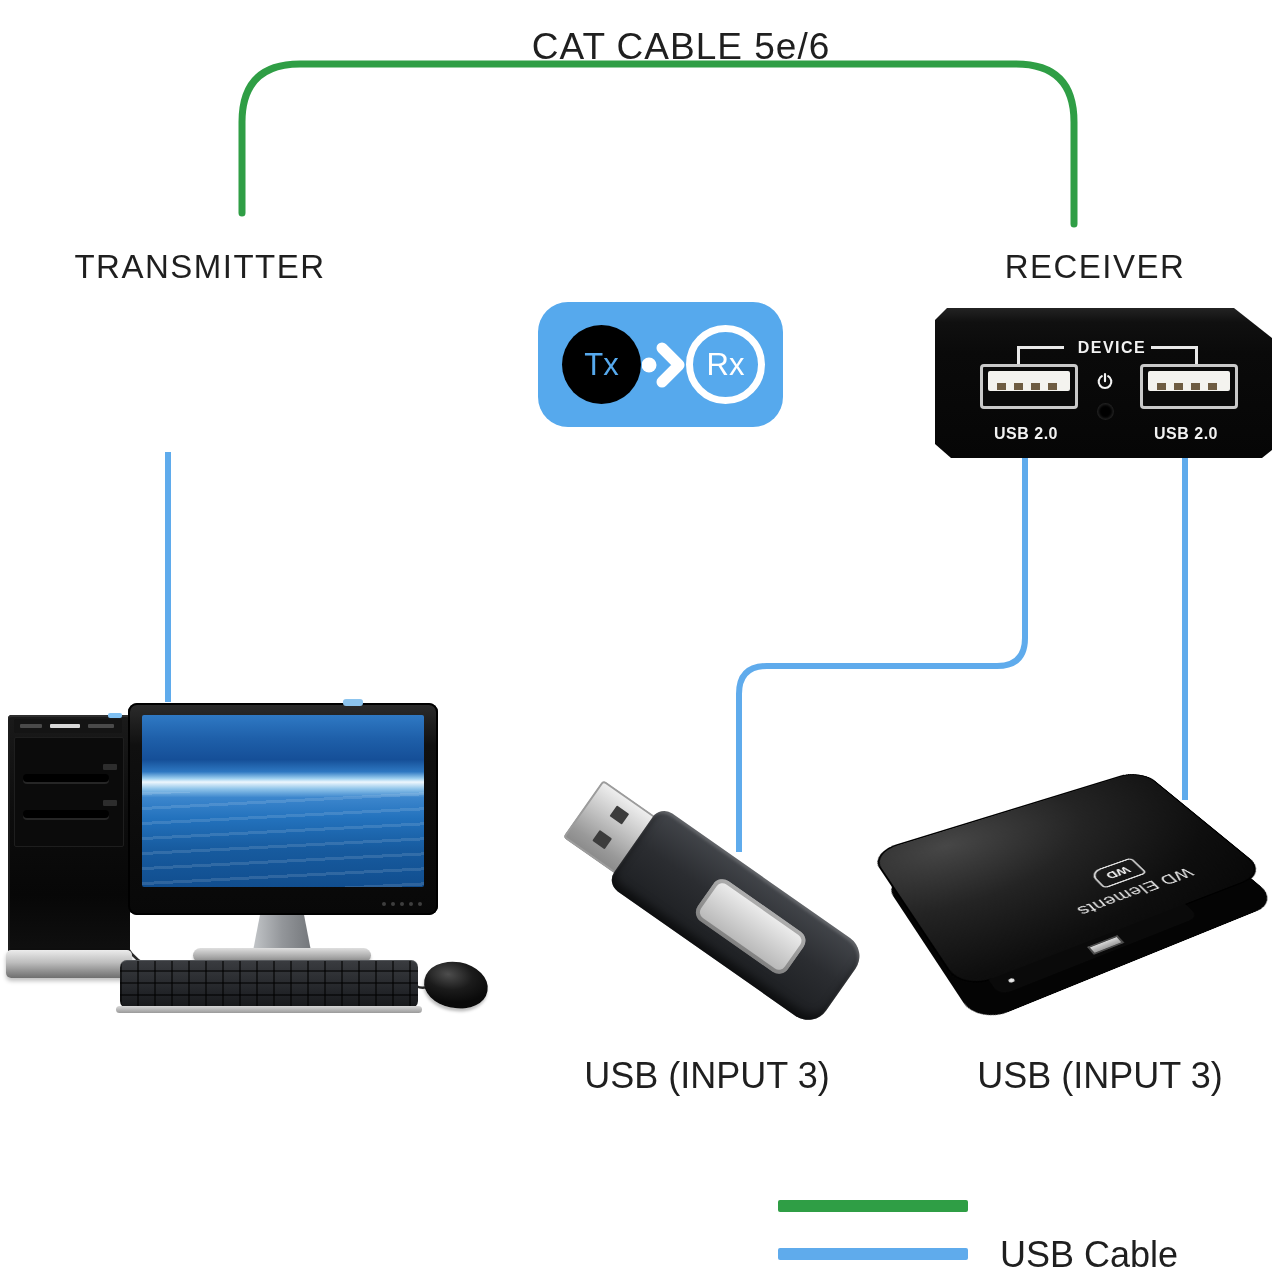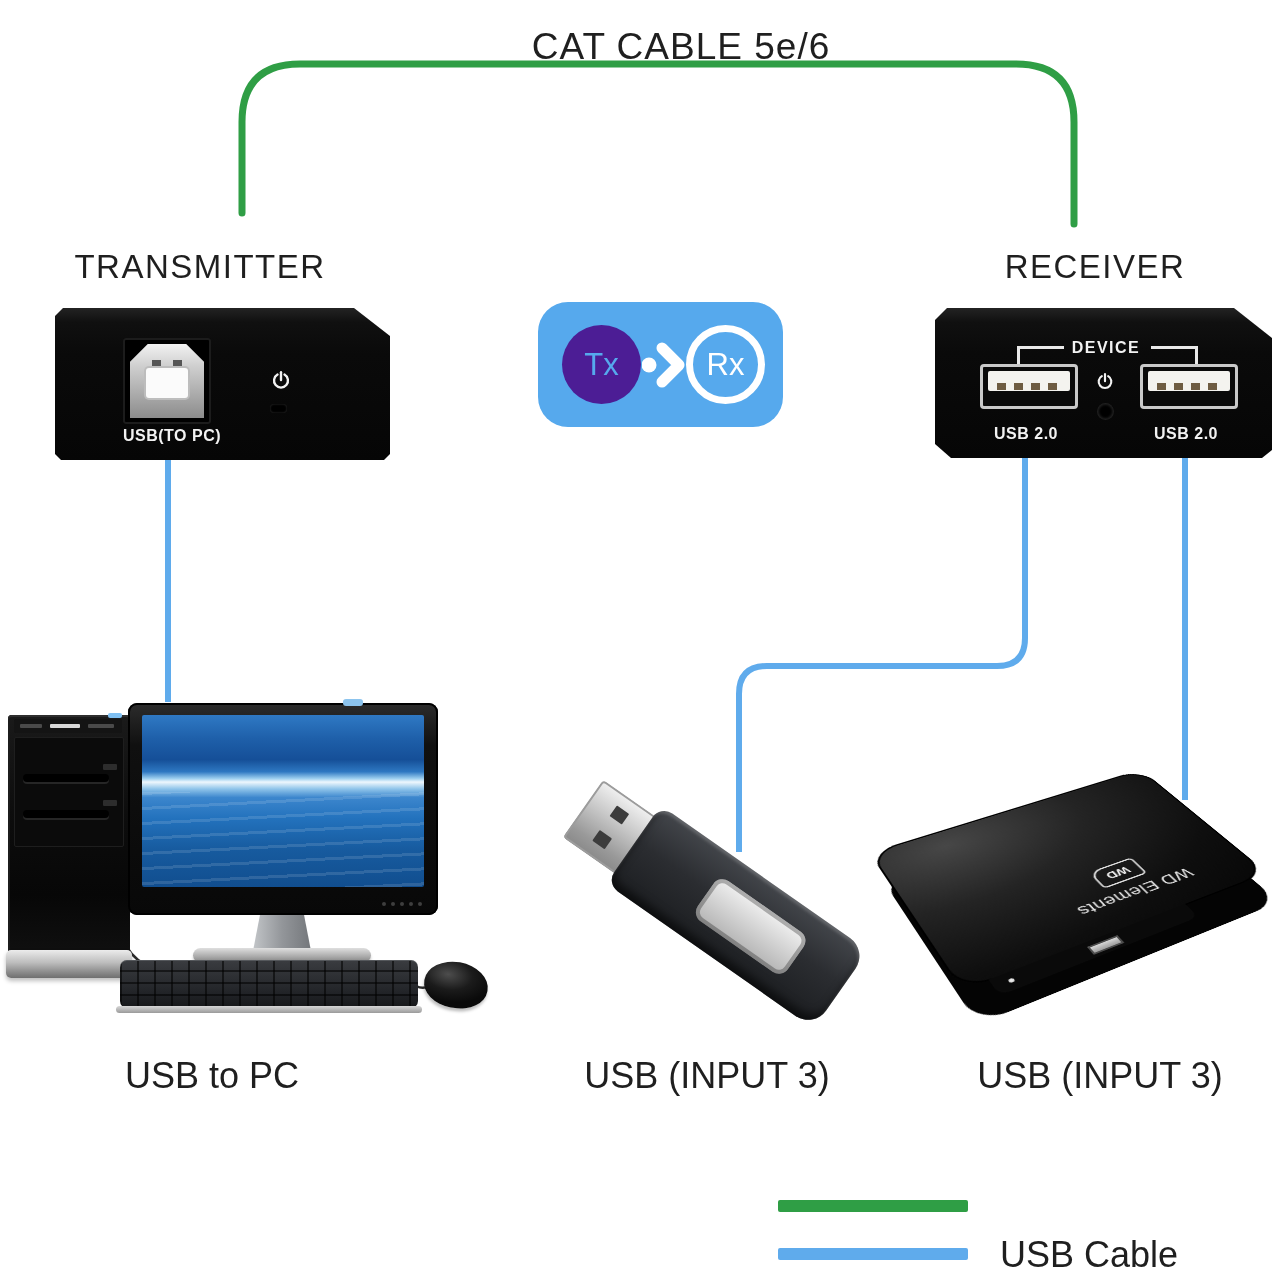--- a/index.html
+++ b/index.html
@@ -48,21 +48,21 @@
   .bracket{width:44px;height:16px;border-top:3px solid #e9e9e9;}
   .bracket-l{border-left:3px solid #e9e9e9;}
   .bracket-r{border-right:3px solid #e9e9e9;}
   .pwr{width:22px;height:22px;}
   .pwr path{stroke:#f2f2f2;stroke-width:2.6;fill:none;stroke-linecap:round;}
   .led-dot{width:15px;height:15px;border-radius:50%;background:#000;box-shadow:inset 0 0 3px #333,0 0 0 1px #1f1f1f;}
   .led-slot{width:17px;height:9px;border-radius:4px;background:#000;box-shadow:inset 0 0 2px #3a3a3a;}
 
   
   .badge{left:538px;top:302px;width:245px;height:125px;border-radius:30px;background:var(--badge-blue,#56a9ed);}
-  .tx-circle{position:absolute;left:24px;top:23px;width:79px;height:79px;border-radius:50%;background:#4c1d95;
+  .tx-circle{position:absolute;left:24px;top:23px;width:79px;height:79px;border-radius:50%;background:#000000;
       display:flex;align-items:center;justify-content:center;font-size:31px;color:var(--badge-blue,#56a9ed);}
   .rx-circle{position:absolute;left:148px;top:23px;width:65px;height:65px;border-radius:50%;border:7px solid #fff;
       display:flex;align-items:center;justify-content:center;font-size:31px;color:#fff;}
   .arrow-svg{position:absolute;left:104px;top:33px;}
 
   
   .tower{left:8px;top:715px;width:122px;height:240px;border-radius:4px;
      background:linear-gradient(180deg,#1a1a1a 0,#0d0d0d 40%,#070707 75%,#101010 100%);
      box-shadow:inset 0 2px 0 #2e2e2e,inset 2px 0 0 #1c1c1c;}
   .tower-top{position:absolute;left:6px;top:4px;width:108px;height:14px;background:#141414;border-radius:2px;}
@@ -142,46 +142,32 @@
     <path class="wire-usb" d="M 168 452 L 168 702"></path>
     <path class="wire-usb" d="M 1025 452 L 1025 638 Q 1025 666 997 666 L 767 666 Q 739 666 739 694 L 739 852"></path>
     <path class="wire-usb" d="M 1185 452 L 1185 800"></path>
   </svg>
 
   <div class="abs ctr title">CAT CABLE 5e/6</div>
 
   <div class="abs ctr unit-label tx-label">TRANSMITTER</div>
   <div class="abs ctr unit-label rx-label">RECEIVER</div>
 
-  <div class="abs devbox txbox">
-    <div class="abs usbb" style="position:absolute;">
-      <div class="usbb-frame">
-        <div class="usbb-pins"></div>
-        <div class="usbb-white"></div>
-      </div>
-    </div>
-    <div class="port-label" style="position:absolute;left:57px;top:119px;width:120px;">USB(TO PC)</div>
-    <svg class="pwr" viewBox="0 0 24 24" style="position:absolute;left:215px;top:62px;">
-      <path d="M12 2.5 V 11"></path>
-        <path d="M8.2 5 a 7.6 7.6 0 1 0 7.6 0"></path>
-    </svg>
-    <div class="led-slot" style="position:absolute;left:215px;top:96px;"></div>
-  </div>
 
   <div class="abs badge">
     <div class="tx-circle">Tx</div>
     <svg class="arrow-svg" width="44" height="60">
       <circle cx="7" cy="30" r="7.5" fill="#fff"></circle>
       <path d="M 20 13 L 37 30 L 20 47" stroke="#fff" stroke-width="11" fill="none" stroke-linecap="round" stroke-linejoin="round"></path>
     </svg>
     <div class="rx-circle">Rx</div>
   </div>
 
   <div class="abs devbox rxbox">
-    <div class="device-word" style="position:absolute;left:121px;top:31px;width:100px;">DEVICE</div>
+    <div class="device-word" style="position:absolute;left:127px;top:31px;width:100px;">DEVICE</div>
     <div class="bracket bracket-l" style="position:absolute;left:82px;top:38px;"></div>
     <div class="bracket bracket-r" style="position:absolute;left:216px;top:38px;"></div>
     <div class="usba" style="position:absolute;left:45px;top:56px;">
       <div class="usba-tab"></div>
       <div class="usba-pins"></div>
     </div>
     <div class="usba" style="position:absolute;left:205px;top:56px;">
       <div class="usba-tab"></div>
       <div class="usba-pins"></div>
     </div>
@@ -242,21 +228,20 @@
           <span class="wd-port"></span>
         </div>
         <div class="wd-print">
           <div class="wd-brand">WD Elements</div>
           <div class="wd-logo">WD</div>
         </div>
       </div>
     </div>
   </div>
 
-  <div class="abs ctr endpoint-label pc-label">USB to PC</div>
   <div class="abs ctr endpoint-label in1-label">USB (INPUT 3)</div>
   <div class="abs ctr endpoint-label in2-label">USB (INPUT 3)</div>
 
   <div class="abs legend-swatch" style="left: 778px; top: 1200px; background: rgb(47, 158, 69);"></div>
   <div class="abs legend-swatch" style="left: 778px; top: 1248px; background: rgb(95, 171, 236);"></div>
   <div class="abs legend-label" style="left:1000px;top:1234px;">USB Cable</div>
 
 </div>
 
 </body></html>

